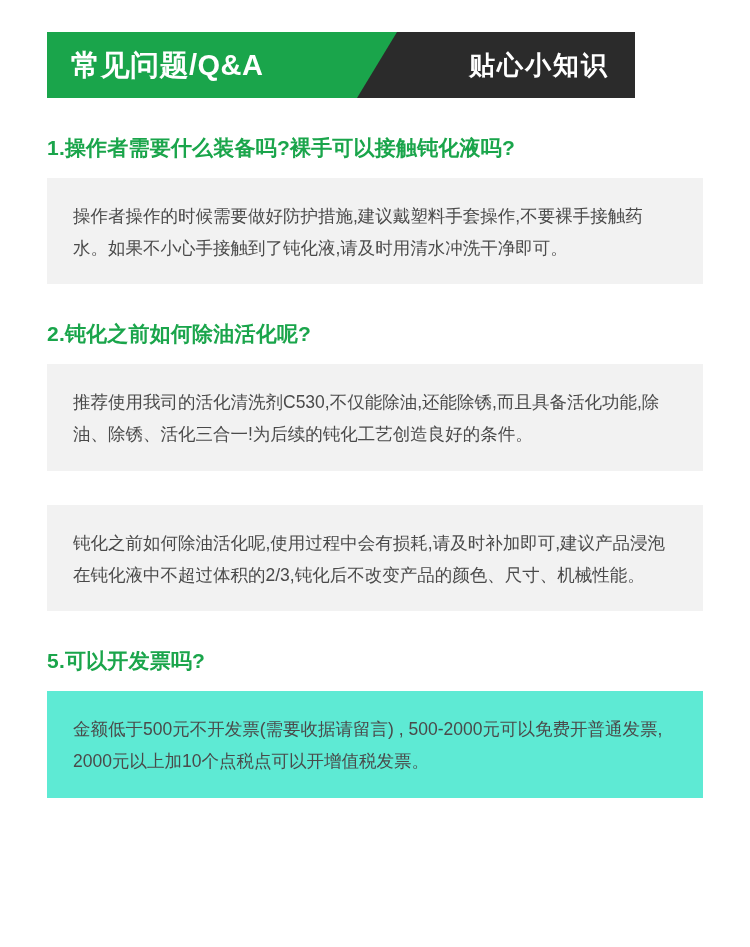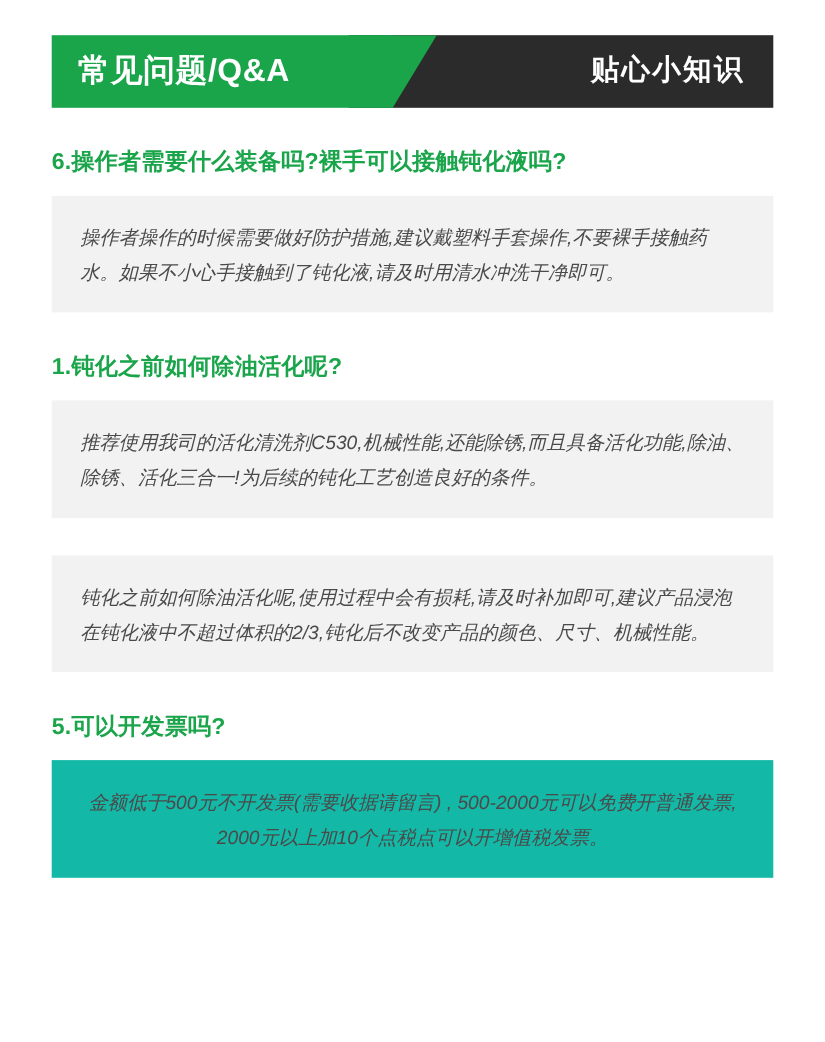--- a/index.html
+++ b/index.html
@@ -20,21 +20,21 @@
     padding: 0 47px;
     background: #ffffff;
     position: relative;
   }
 
   
   .banner {
     margin-top: 32px;
     height: 66px;
     display: flex;
-    width: 656px;
+    width: 588px;
     position: relative;
   }
   .banner-left {
     background: #1aa54b;
     width: 310px;
     height: 66px;
     display: flex;
     align-items: center;
     padding-left: 24px;
     position: relative;
@@ -51,21 +51,20 @@
     flex: 1;
     background: #2b2b2b;
     height: 66px;
     display: flex;
     align-items: center;
     justify-content: flex-end;
     padding-right: 26px;
     margin-left: -40px;
     position: relative;
     z-index: 1;
-    font-family: Liberation Mono, monospace;
   }
   .banner-right-text {
     color: #ffffff;
     font-size: 26px;
     font-weight: bold;
     letter-spacing: 2px;
     line-height: 1;
   }
   
   .banner-cut {
@@ -95,25 +94,23 @@
   }
   .faq-a {
     background: #f2f2f2;
     color: #4a4a4a;
     font-size: 17.5px;
     line-height: 1.85;
     padding: 22px 26px 20px 26px;
   }
   .faq-a p {
     margin: 0;
-    font-style: italic;
   }
   .faq-a.plain {
-    background: #14b8a6;
-    text-align: center;
+    background: #5eead4;
   }
 </style>
 </head>
 <body>
 
 <div class="page">
 
   <div class="banner">
     <div class="banner-left">
       <span class="banner-left-text">常见问题/Q&amp;A</span>
@@ -122,30 +119,30 @@
       <span class="banner-right-text">贴心小知识</span>
     </div>
     <svg class="banner-cut" viewBox="0 0 80 66" preserveAspectRatio="none">
       <polygon points="0,0 80,0 40,66 0,66" fill="#1aa54b"></polygon>
     </svg>
   </div>
 
   <div class="faq-list">
 
     <div class="faq-item">
-      <h2 class="faq-q">6.操作者需要什么装备吗?裸手可以接触钝化液吗?</h2>
+      <h2 class="faq-q">1.操作者需要什么装备吗?裸手可以接触钝化液吗?</h2>
       <div class="faq-a">
         <p>操作者操作的时候需要做好防护措施,建议戴塑料手套操作,不要裸手接触药水。如果不小心手接触到了钝化液,请及时用清水冲洗干净即可。</p>
       </div>
     </div>
 
     <div class="faq-item">
-      <h2 class="faq-q">1.钝化之前如何除油活化呢?</h2>
+      <h2 class="faq-q">2.钝化之前如何除油活化呢?</h2>
       <div class="faq-a">
-        <p>推荐使用我司的活化清洗剂C530,机械性能,还能除锈,而且具备活化功能,除油、除锈、活化三合一!为后续的钝化工艺创造良好的条件。</p>
+        <p>推荐使用我司的活化清洗剂C530,不仅能除油,还能除锈,而且具备活化功能,除油、除锈、活化三合一!为后续的钝化工艺创造良好的条件。</p>
       </div>
     </div>
 
     <div class="faq-item">
       <div class="faq-a">
         <p>钝化之前如何除油活化呢,使用过程中会有损耗,请及时补加即可,建议产品浸泡在钝化液中不超过体积的2/3,钝化后不改变产品的颜色、尺寸、机械性能。</p>
       </div>
     </div>
 
     <div class="faq-item">

